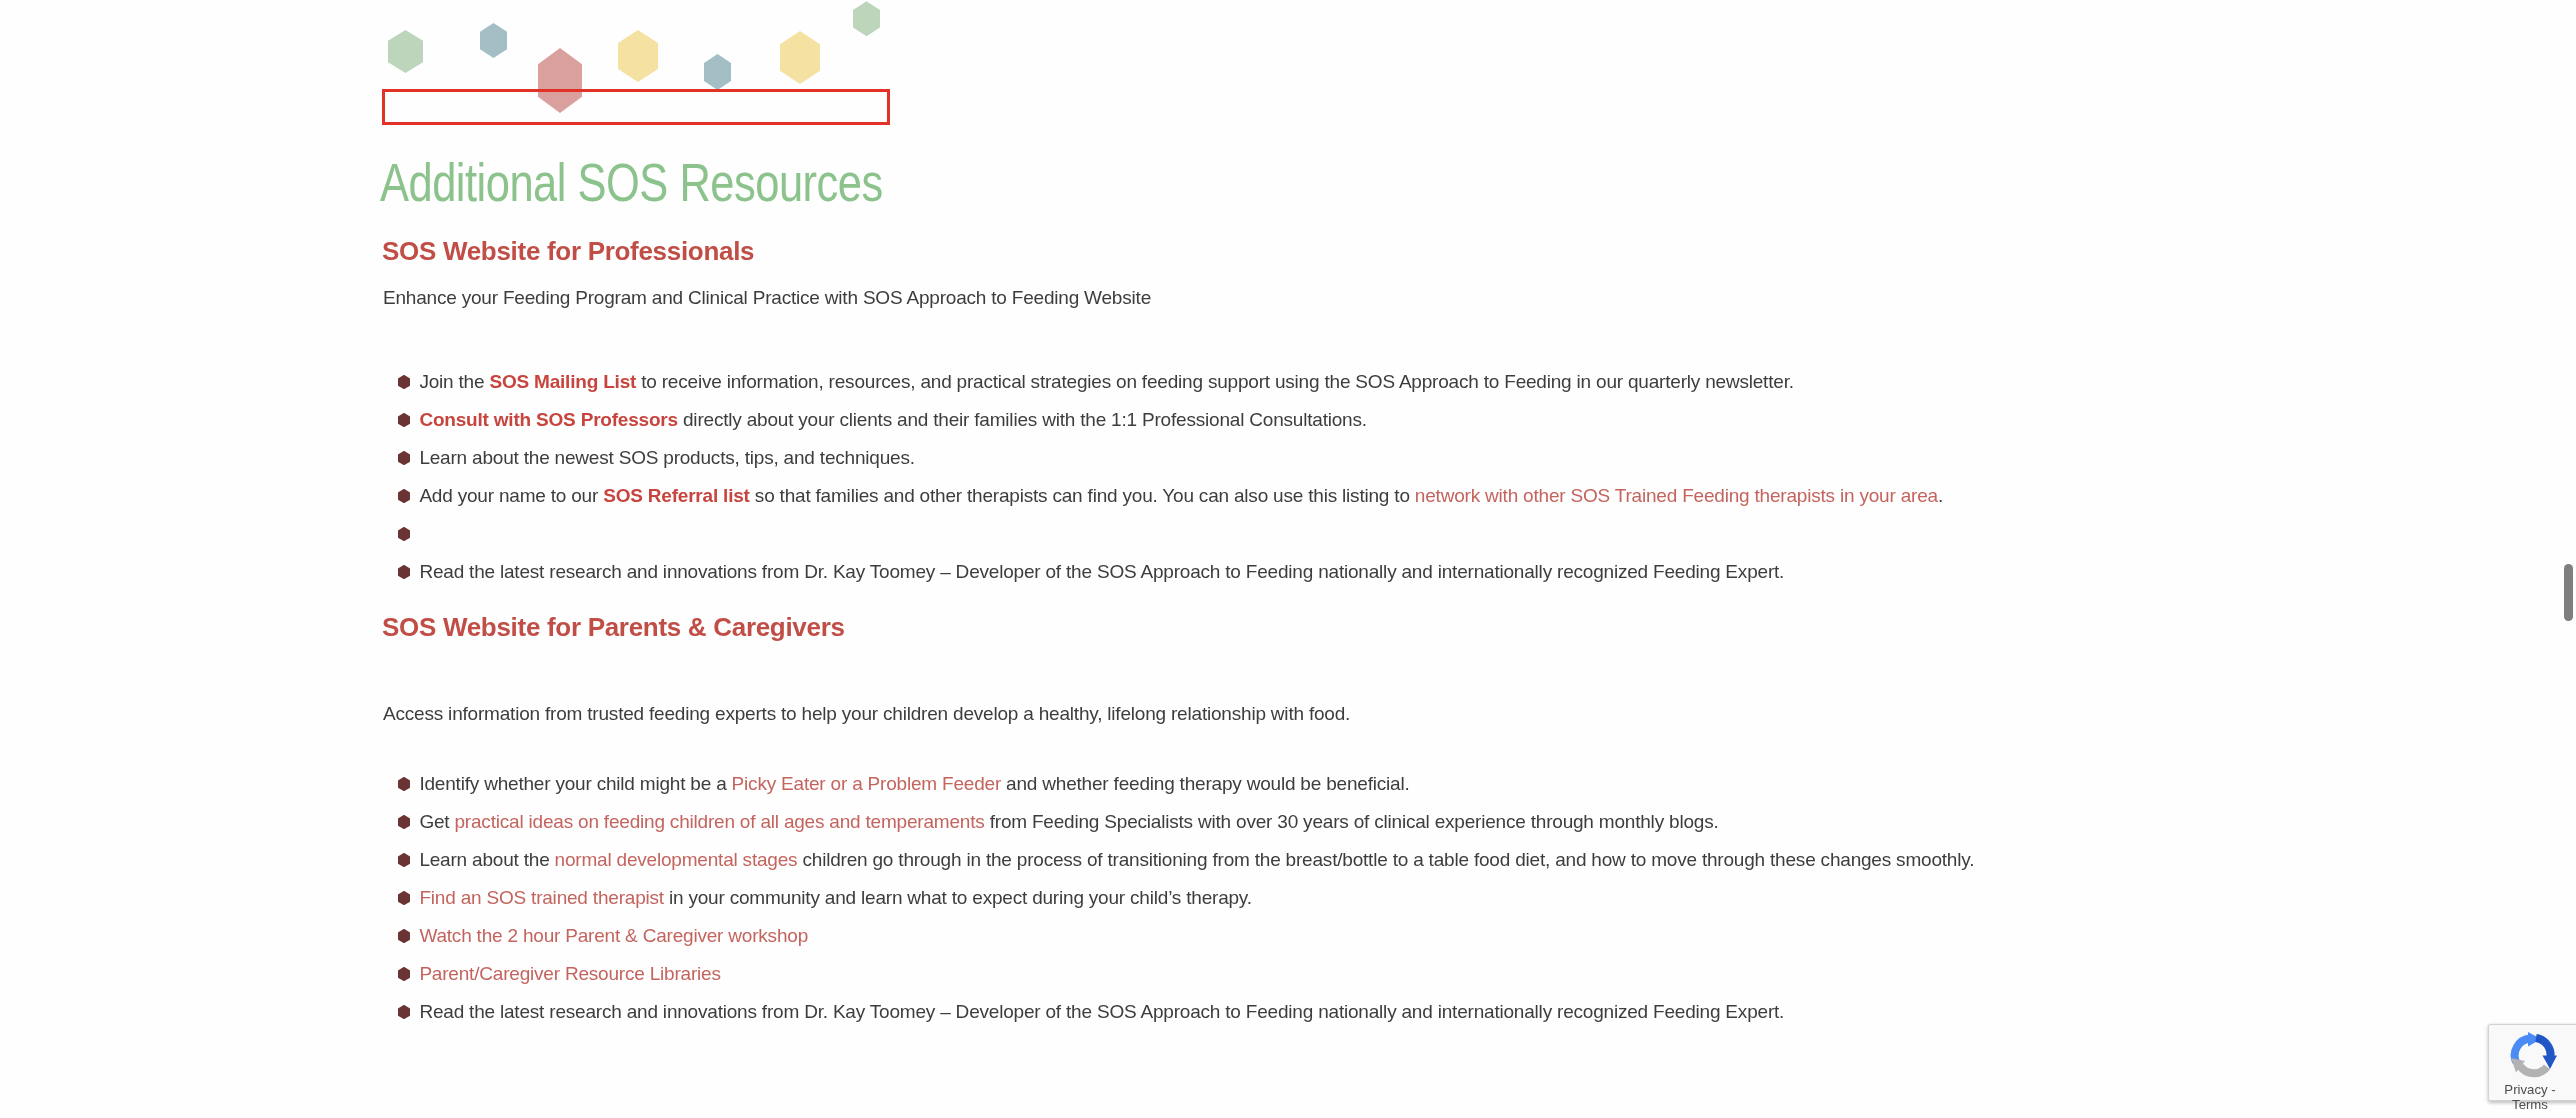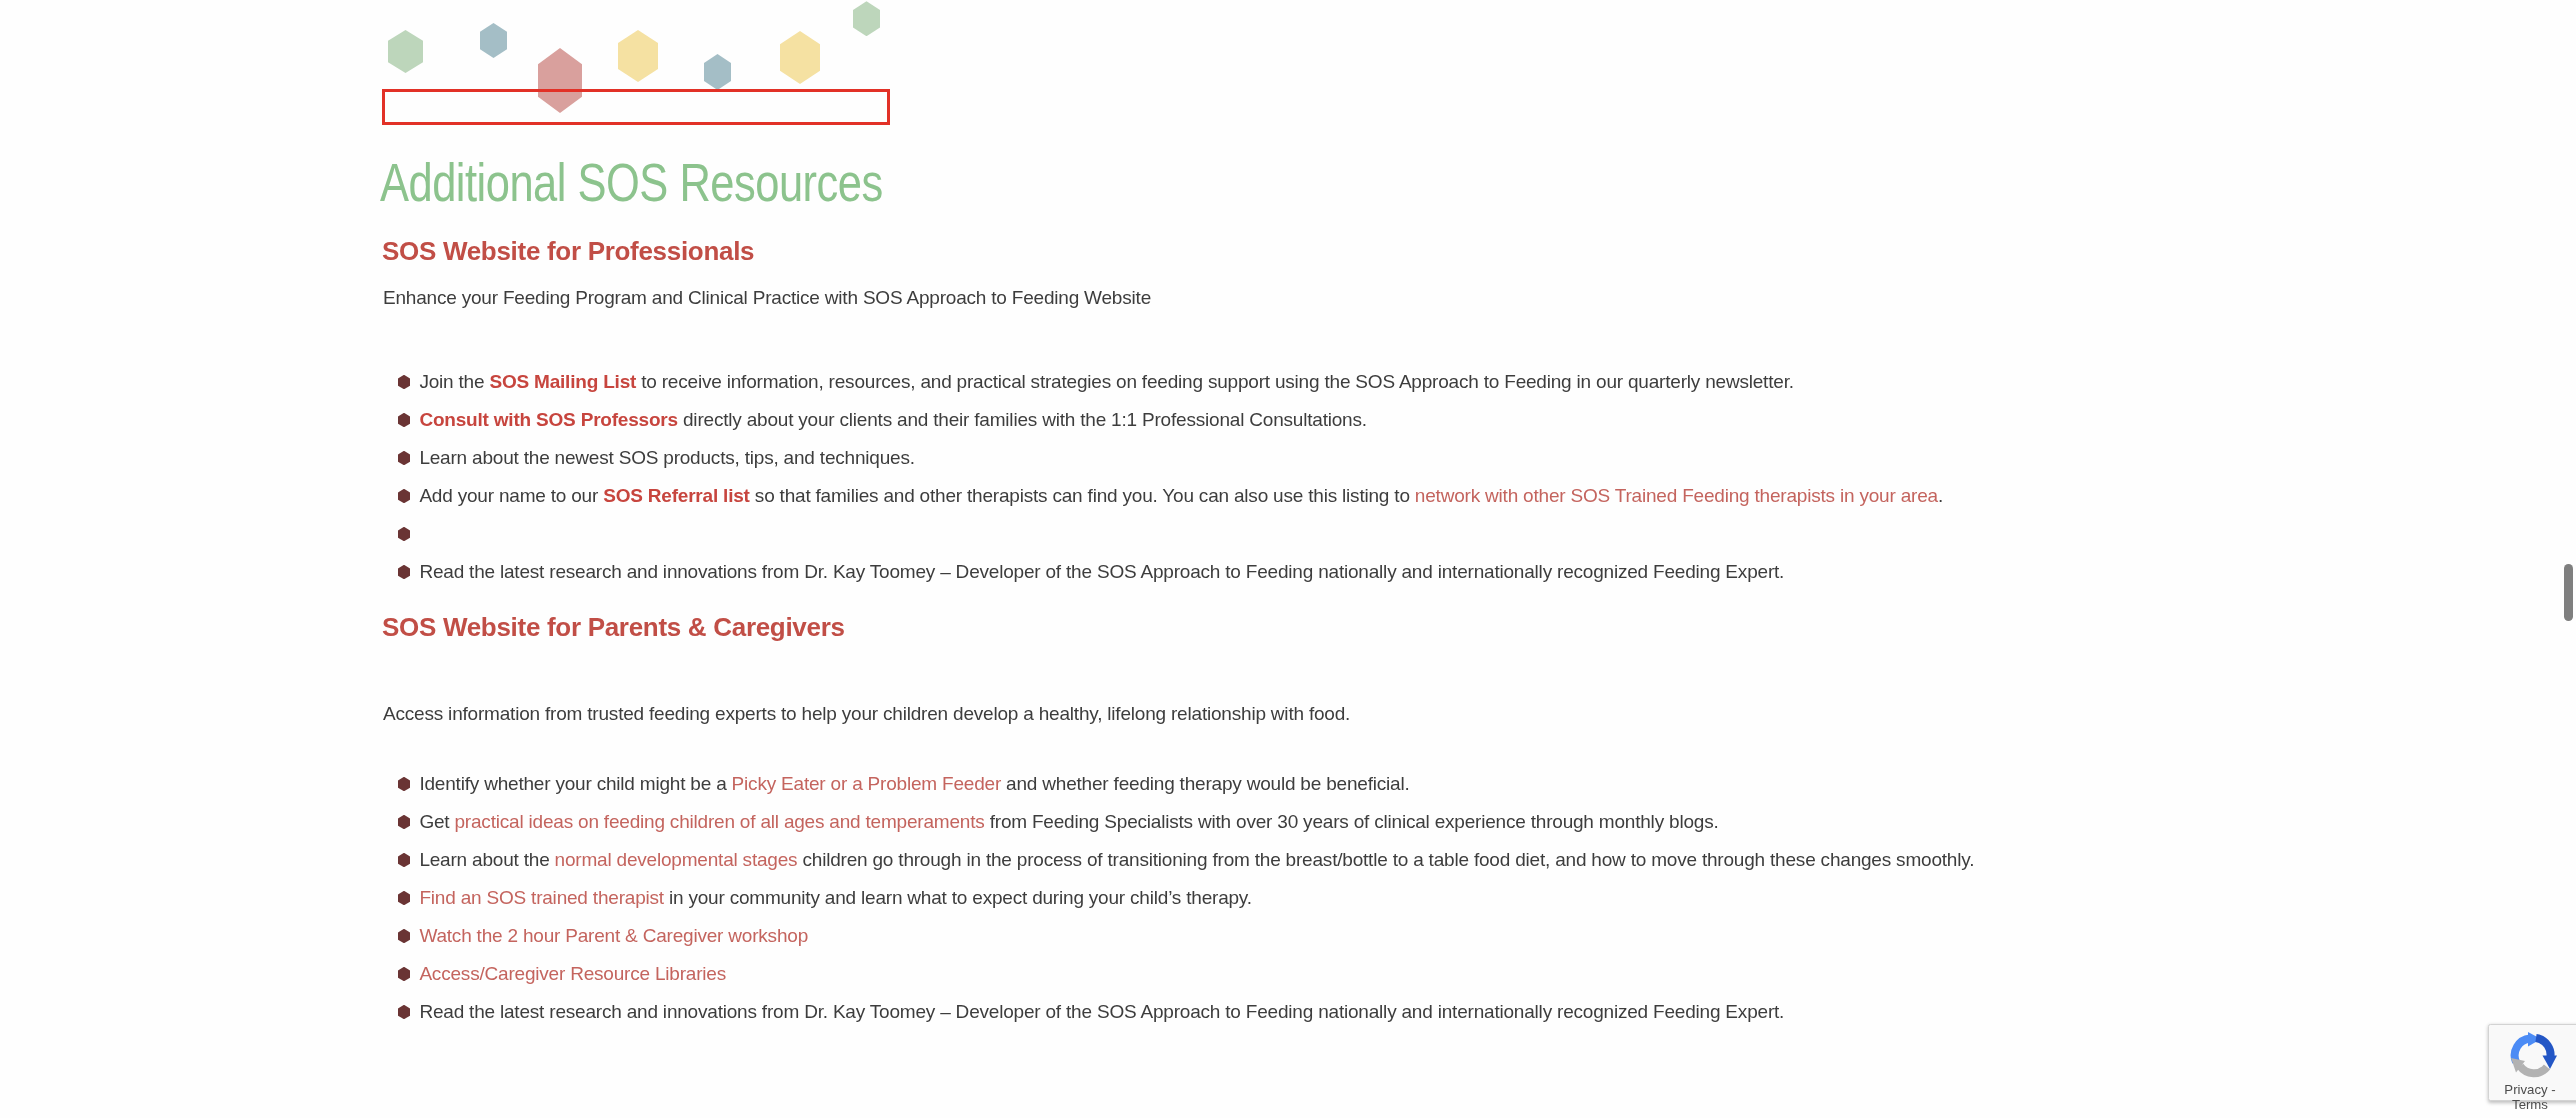--- a/index.html
+++ b/index.html
@@ -116,21 +116,21 @@
       <div class="bullet-row">
         <span class="bhex"></span>
         <span class="btext"><span class="seg-link">Find an SOS trained therapist</span><span class="seg-plain"> in your community and learn what to expect during your child’s therapy.</span></span>
       </div>
       <div class="bullet-row">
         <span class="bhex"></span>
         <span class="btext"><span class="seg-link">Watch the 2 hour Parent &amp; Caregiver workshop</span></span>
       </div>
       <div class="bullet-row">
         <span class="bhex"></span>
-        <span class="btext"><span class="seg-link">Access/Caregiver Resource Libraries</span></span>
+        <span class="btext"><span class="seg-link">Parent/Caregiver Resource Libraries</span></span>
       </div>
       <div class="bullet-row">
         <span class="bhex"></span>
         <span class="btext"><span class="seg-plain">Read the latest research and innovations from Dr. Kay Toomey – Developer of the SOS Approach to Feeding nationally and internationally recognized Feeding Expert.</span></span>
       </div>
     </div>
 
   <div class="recaptcha">
     <svg class="rc-logo" viewBox="0 0 96 96">
       <path d="M14,62 A34,34 0 0 1 42,15" stroke="#4b8bf5" stroke-width="16" fill="none"></path>

